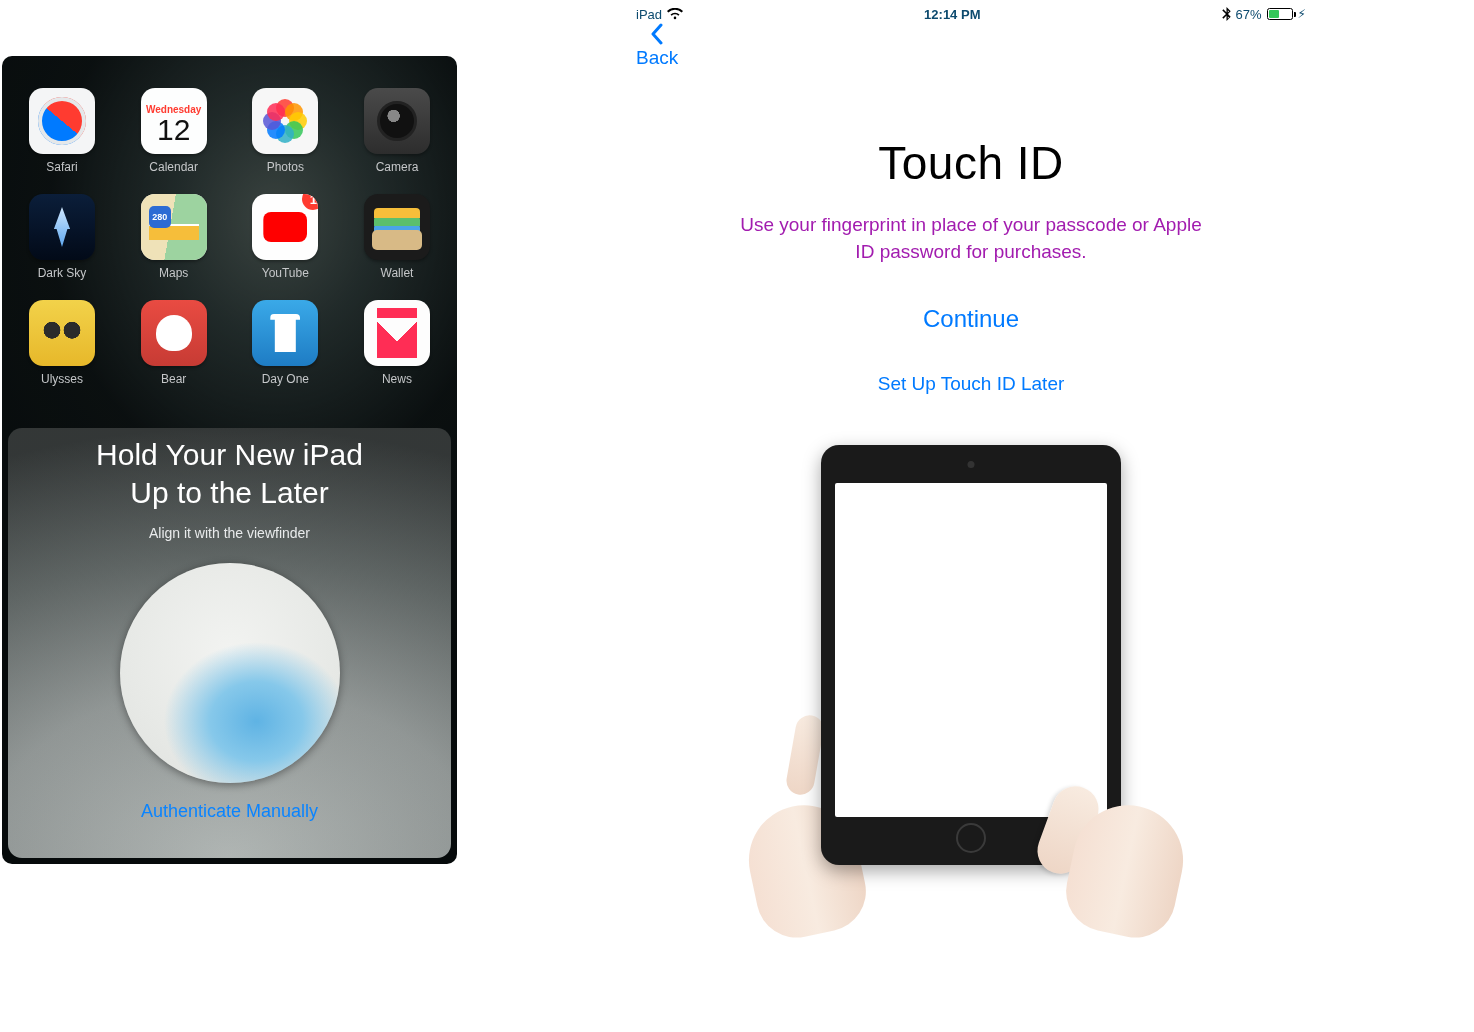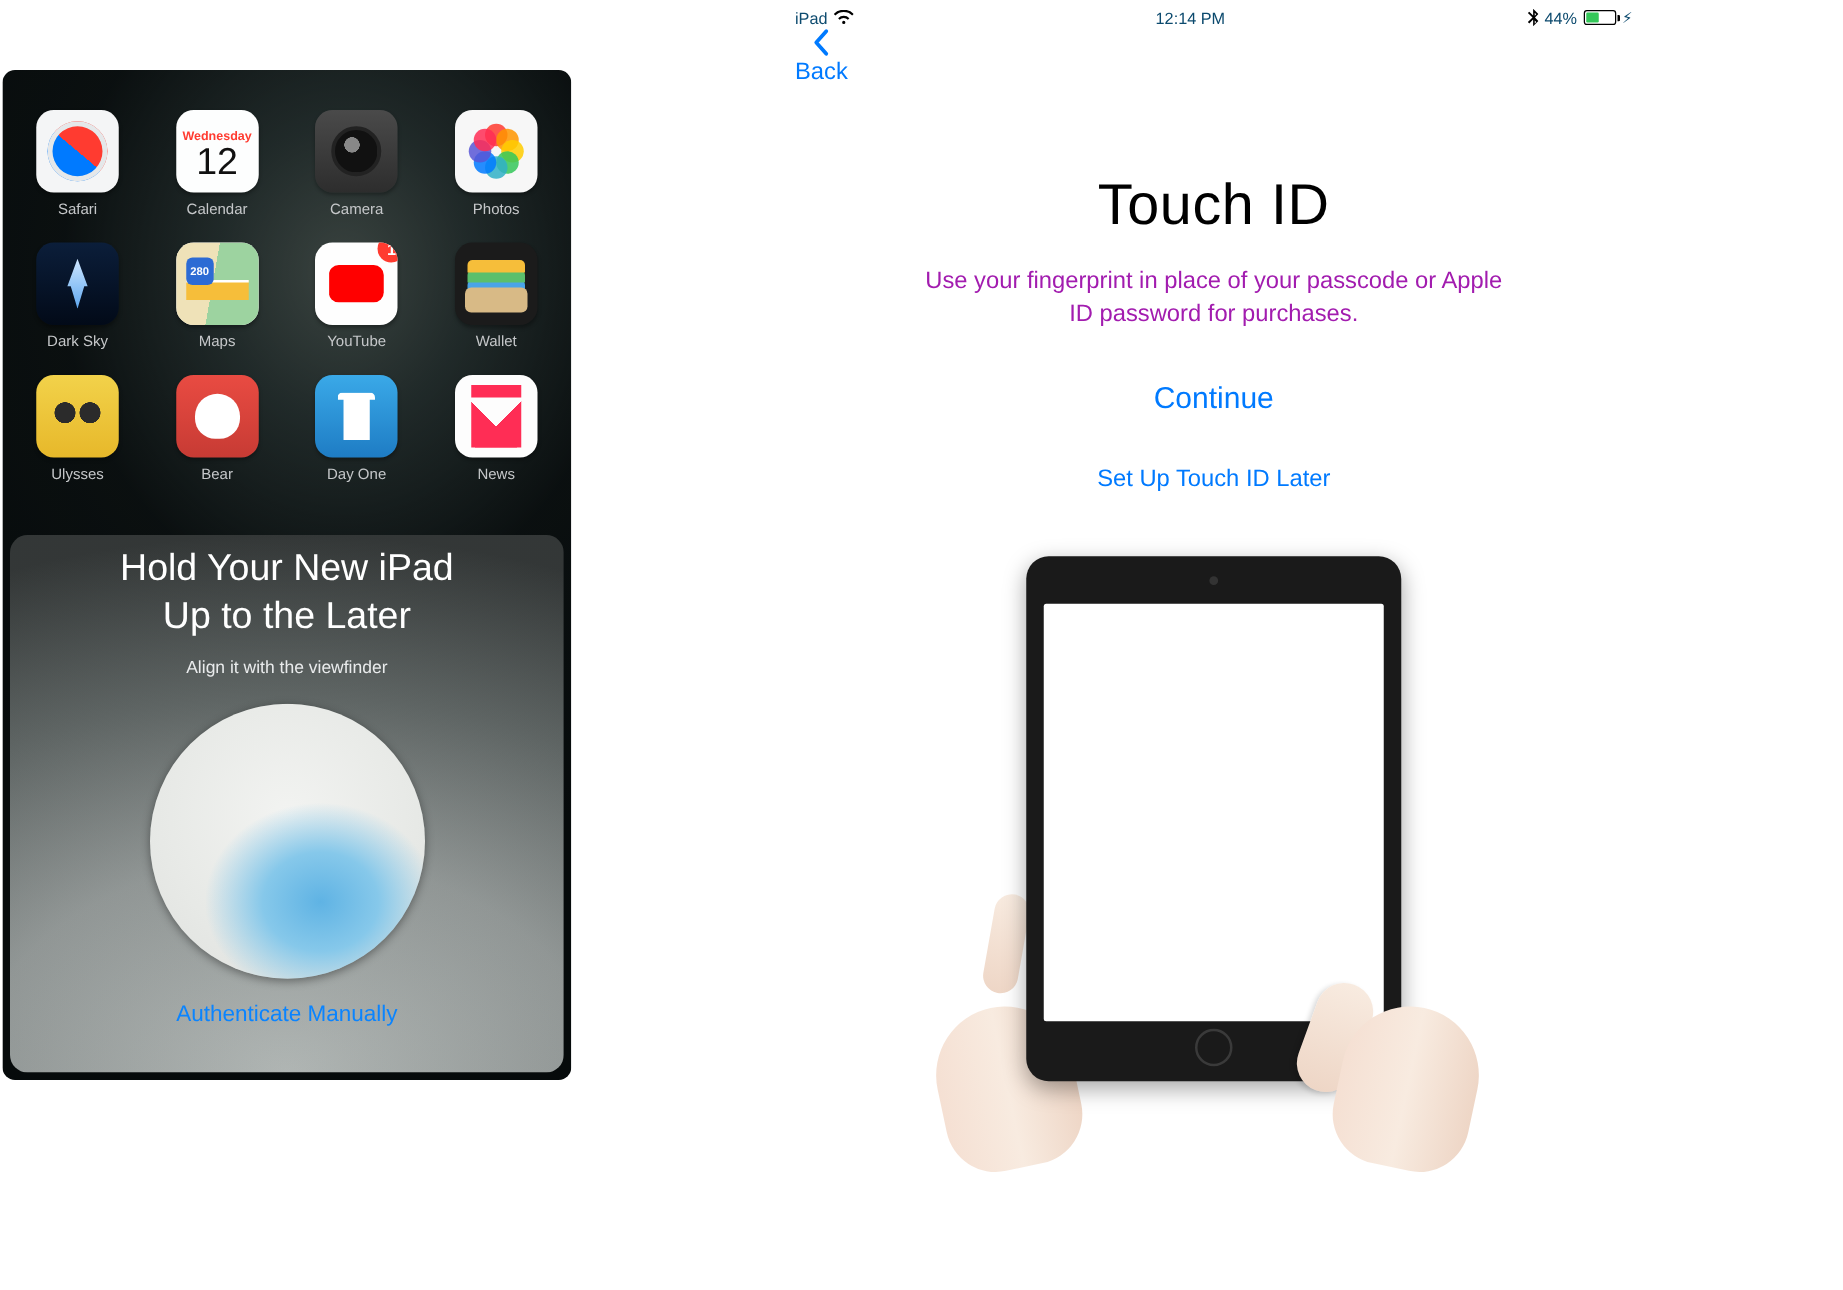--- a/index.html
+++ b/index.html
@@ -177,40 +177,40 @@
         <div class="appLabel">Safari</div>
       </div>
       <div class="appCell">
         <div class="appIcon ic-calendar">
           <span class="wk">Wednesday</span>
           <span class="dy">12</span>
         </div>
         <div class="appLabel">Calendar</div>
       </div>
       <div class="appCell">
-        <div class="appIcon ic-camera"></div>
-        <div class="appLabel">Camera</div>
-      </div>
-      <div class="appCell">
         <div class="appIcon ic-photos">
           <svg viewBox="0 0 50 50">
               <g transform="translate(25 25)">
             <circle r="9" cx="0" cy="-13" fill="#ff3b30" opacity=".85"></circle>
             <circle r="9" cx="9" cy="-9" fill="#ff9500" opacity=".85"></circle>
             <circle r="9" cx="13" cy="0" fill="#ffcc00" opacity=".85"></circle>
             <circle r="9" cx="9" cy="9" fill="#34c759" opacity=".85"></circle>
             <circle r="9" cx="0" cy="13" fill="#30b0c7" opacity=".85"></circle>
             <circle r="9" cx="-9" cy="9" fill="#007aff" opacity=".85"></circle>
             <circle r="9" cx="-13" cy="0" fill="#5856d6" opacity=".85"></circle>
             <circle r="9" cx="-9" cy="-9" fill="#ff2d55" opacity=".85"></circle>
           </g>
             </svg>
         </div>
         <div class="appLabel">Photos</div>
       </div>
+      <div class="appCell">
+        <div class="appIcon ic-camera"></div>
+        <div class="appLabel">Camera</div>
+      </div>
     </div>
 
     <div class="iconRow">
       <div class="appCell">
         <div class="appIcon ic-darksky"></div>
         <div class="appLabel">Dark Sky</div>
       </div>
       <div class="appCell">
         <div class="appIcon ic-maps">
           <div class="shield">280</div>
@@ -264,28 +264,28 @@
 <div class="ipad">
   <div class="statusBar">
     <div class="sbLeft">
       <span>iPad</span>
       <span class="wifi">
         <svg width="16" height="12" viewBox="0 0 16 12">
             <path fill="#000" d="M8 11.2a1.3 1.3 0 100-2.6 1.3 1.3 0 000 2.6zm-3.3-3.5a4.7 4.7 0 016.6 0l1.2-1.2a6.4 6.4 0 00-9 0l1.2 1.2zM1.3 4.4a9.5 9.5 0 0113.4 0L16 3.1a11.3 11.3 0 00-16 0l1.3 1.3z"></path>
           </svg>
       </span>
     </div>
-    <div style="font-weight:400">12:14 PM</div>
+    <div style="font-weight:700">12:14 PM</div>
     <div class="sbRight">
       <span class="bt">
         <svg width="9" height="14" viewBox="0 0 9 14">
             <path fill="#000" d="M4.5 0v5.4L1.4 2.3.3 3.4 4 7 .3 10.6l1.1 1.1L4.5 8.6V14l4.2-4.2L6 7l2.7-2.8L4.5 0zm1.3 3.2l1.2 1.2L5.8 5.6V3.2zm1.2 7.4L5.8 11.8V9.4l1.2 1.2z"></path>
           </svg>
       </span>
-      <span>44%</span>
+      <span>67%</span>
       <span class="battery">
           <span class="batFill"></span>
         </span>
       <span class="bolt">⚡︎</span>
     </div>
   </div>
 
   <div class="navBar">
     <div class="backBtn">
       <svg viewBox="0 0 14 22">

